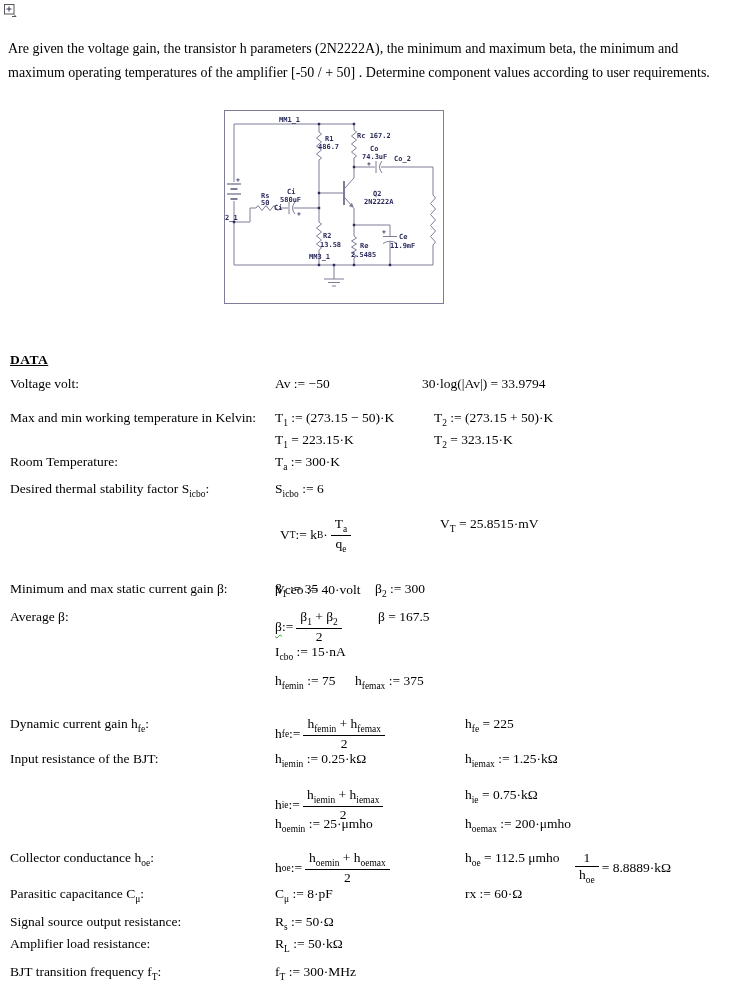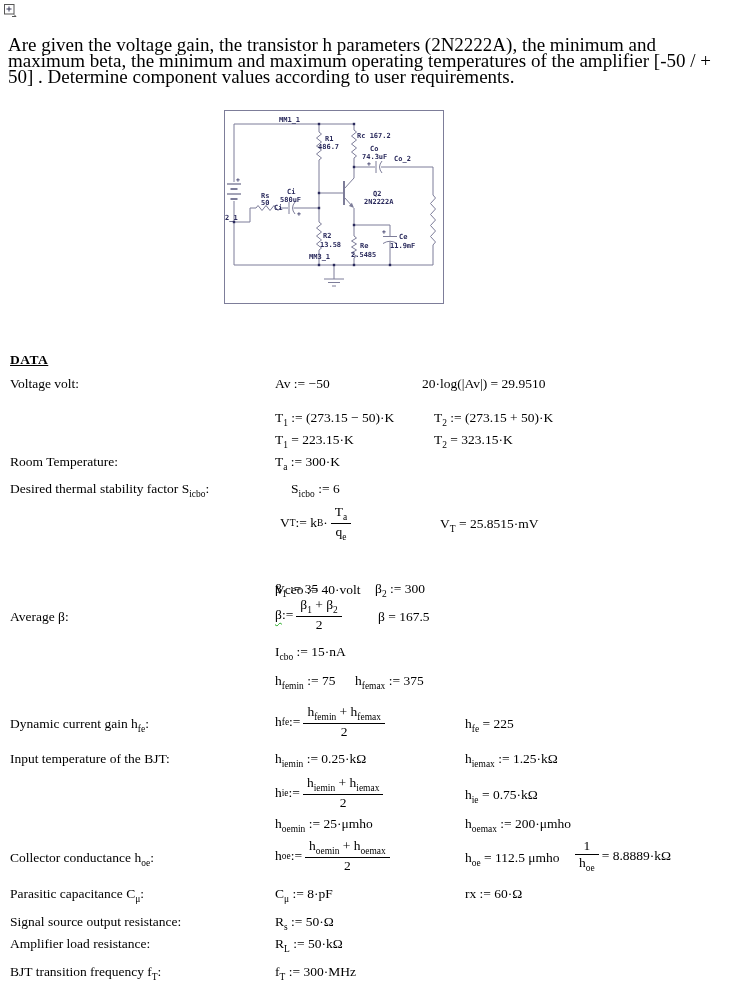--- a/index.html
+++ b/index.html
@@ -2,34 +2,34 @@
 <html style="--ctext: #2a2a5c; --warn: #22aa22;"><head>
 <meta charset="utf-8">
 <style>
   html,body{margin:0;padding:0;background:#fff;}
   .page{position:relative;width:735px;height:999px;background:#ffffff;overflow:hidden;
         font-family:"Liberation Serif",serif;color:#000;}
   .refline{position:absolute;left:4px;top:4px;display:flex;align-items:center;gap:6px;
            font-family:"Liberation Sans",sans-serif;font-size:11.5px;color:#111;}
   .refline .icon{display:inline-block;line-height:0;}
   .doc-title{position:absolute;left:8px;top:19px;font-size:13.5px;font-weight:bold;font-style:italic;}
-  .doc-desc{position:absolute;left:8px;top:37px;width:706px;font-size:19px;line-height:16px;}
+  .doc-desc{position:absolute;left:8px;top:37px;width:706px;font-size:14px;line-height:24px;}
   .caption{position:absolute;left:225px;top:318px;width:200px;text-align:center;
            font-size:13.5px;font-weight:bold;font-style:italic;}
   .data-heading{position:absolute;left:10px;top:352px;font-size:13.5px;font-weight:bold;
                 text-decoration:underline;letter-spacing:0.5px;}
   #circuit{position:absolute;left:224px;top:110px;}
   #circuit text{font-family:"DejaVu Sans Mono",monospace;font-size:7px;font-weight:bold;
                 fill:var(--ctext,#2a2a5c);}
   #circuit .plus{font-size:6.5px;}
   .row{position:absolute;left:10px;width:725px;height:18px;font-size:13.5px;}
   .rlabel{position:absolute;left:0;top:0;white-space:nowrap;}
   .expr{position:absolute;top:0;white-space:nowrap;}
   .fracitem{display:inline-flex;align-items:center;top:-12px;}
-  .frac{display:inline-flex;flex-direction:column;align-items:center;margin:0 3px;}
+  .frac{display:inline-flex;flex-direction:column;align-items:center;margin:12px 3px;}
   .frac .num,.frac .den{display:block;padding:0 4px;line-height:1.15;text-align:center;white-space:nowrap;}
   .frac .bar{align-self:stretch;height:0;border-top:1px solid #000;}
   sub{font-size:0.7em;}
   .warn{text-decoration-line:underline;text-decoration-style:wavy;
         text-decoration-color:var(--warn,#22aa22);text-decoration-thickness:1px;text-underline-offset:3px;}
 </style>
 </head>
 <body>
 
 <div class="page">
@@ -147,50 +147,52 @@
     <text x="12" y="72" class="plus">+</text>
     <text x="1" y="110">2_1</text>
   </svg>
 
   <div class="data-heading">DATA</div>
 
   <div id="rows">
       <div class="row" style="top: 376px;">
         <span class="rlabel">Voltage volt:</span>
         <span class="expr" style="left: 265px;">Av := −50</span>
-        <span class="expr" style="left: 412px;">20·log(|Av|) = 29.9510</span>
+        <span class="expr" style="left: 412px;">30·log(|Av|) = 33.9794</span>
       </div>
       <div class="row" style="top: 410px;">
+        <span class="rlabel">Max and min working temperature in Kelvin:</span>
         <span class="expr" style="left: 265px;">T<sub>1</sub> := (273.15 − 50)·K</span>
         <span class="expr" style="left: 424px;">T<sub>2</sub> := (273.15 + 50)·K</span>
       </div>
       <div class="row" style="top: 432px;">
         <span class="expr" style="left: 265px;">T<sub>1</sub> = 223.15·K</span>
         <span class="expr" style="left: 424px;">T<sub>2</sub> = 323.15·K</span>
       </div>
       <div class="row" style="top: 454px;">
         <span class="rlabel">Room Temperature:</span>
         <span class="expr" style="left: 265px;">T<sub>a</sub> := 300·K</span>
       </div>
       <div class="row" style="top: 481px;">
         <span class="rlabel">Desired thermal stability factor S<sub>icbo</sub>:</span>
-        <span class="expr" style="left: 265px; margin-left: 16px;">S<sub>icbo</sub> := 6</span>
+        <span class="expr" style="left: 265px;">S<sub>icbo</sub> := 6</span>
       </div>
       <div class="row" style="top: 516px;">
         <span class="expr fracitem" style="left: 270px;">V<sub>T</sub> := k<sub>B</sub>·<span class="frac">
             <span class="num">T<sub>a</sub></span>
             <span class="bar"></span>
             <span class="den">q<sub>e</sub></span>
           </span></span>
         <span class="expr" style="left: 430px;">V<sub>T</sub> = 25.8515·mV</span>
       </div>
       <div class="row" style="top: 545px;">
         <span class="expr" style="left: 265px; margin-top: 37px;">Vceo := 40·volt</span>
       </div>
       <div class="row" style="top: 581px;">
+        <span class="rlabel">Minimum and max static current gain β:</span>
         <span class="expr" style="left: 265px;">β<sub>1</sub> := 35</span>
         <span class="expr" style="left: 365px;">β<sub>2</sub> := 300</span>
       </div>
       <div class="row" style="top: 609px;">
         <span class="rlabel">Average β:</span>
         <span class="expr fracitem" style="left: 265px;"><span class="warn">β</span> := <span class="frac">
             <span class="num">β<sub>1</sub> + β<sub>2</sub></span>
             <span class="bar"></span>
             <span class="den">2</span>
           </span></span>
@@ -206,21 +208,21 @@
       <div class="row" style="top: 716px;">
         <span class="rlabel">Dynamic current gain  h<sub>fe</sub>:</span>
         <span class="expr fracitem" style="left: 265px;">h<sub>fe</sub> := <span class="frac">
             <span class="num">h<sub>femin</sub> + h<sub>femax</sub></span>
             <span class="bar"></span>
             <span class="den">2</span>
           </span></span>
         <span class="expr" style="left: 455px;">h<sub>fe</sub> = 225</span>
       </div>
       <div class="row" style="top: 751px;">
-        <span class="rlabel">Input temperature of the BJT:</span>
+        <span class="rlabel">Input resistance of the BJT:</span>
         <span class="expr" style="left: 265px;">h<sub>iemin</sub> := 0.25·kΩ</span>
         <span class="expr" style="left: 455px;">h<sub>iemax</sub> := 1.25·kΩ</span>
       </div>
       <div class="row" style="top: 787px;">
         <span class="expr fracitem" style="left: 265px;">h<sub>ie</sub> := <span class="frac">
             <span class="num">h<sub>iemin</sub> + h<sub>iemax</sub></span>
             <span class="bar"></span>
             <span class="den">2</span>
           </span></span>
         <span class="expr" style="left: 455px;">h<sub>ie</sub> = 0.75·kΩ</span>

